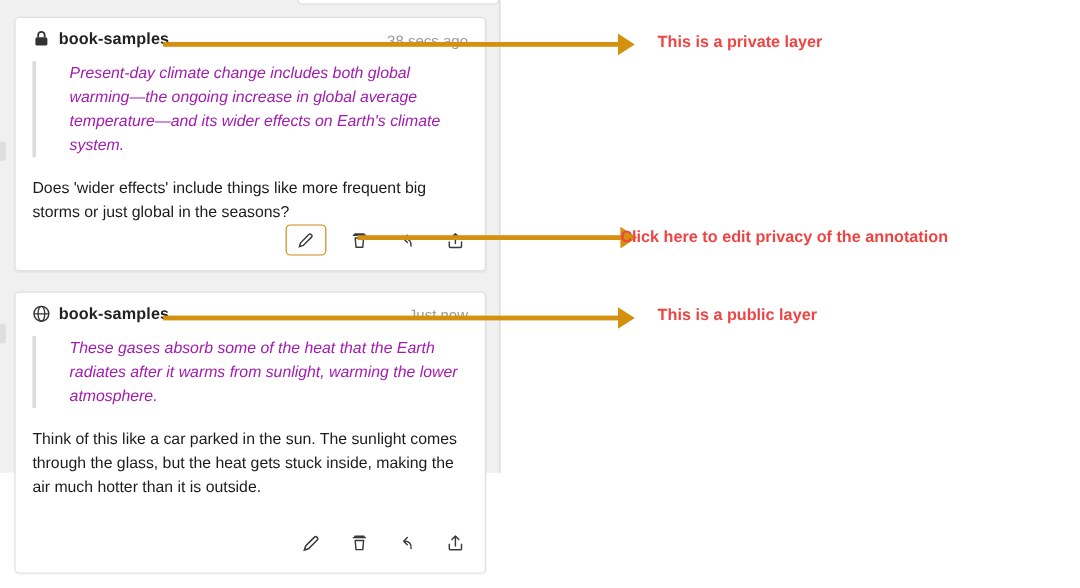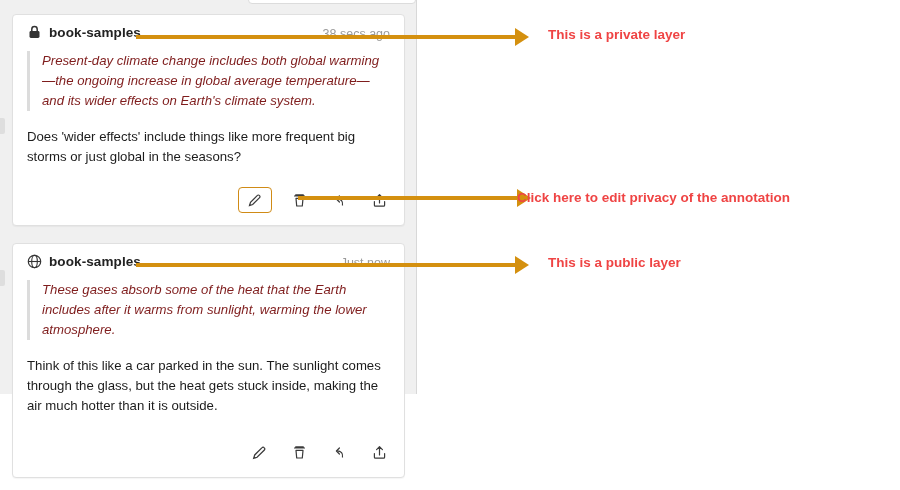--- a/index.html
+++ b/index.html
@@ -79,25 +79,25 @@
   .hdr-time {
     position: absolute;
     right: 14px;
     top: 12px;
     font-size: 12.5px;
     color: #9a9a9a;
   }
 
   .quote {
     margin: 14px 14px 0 14px;
-    padding-left: 12px;
+    padding-left: 28px;
     border-left: 3px solid #dcdcdc;
     font-size: 13.2px;
     line-height: 20px;
-    color: #7f1d1d;
+    color: #a21caf;
     font-style: italic;
   }
 
   .body-text {
     margin: 16px 14px 0 14px;
     font-size: 13.2px;
     line-height: 20px;
     color: #1c1c1c;
   }
 
@@ -216,21 +216,21 @@
       <span class="hdr-icon">
         <svg width="15" height="15" viewBox="0 0 15 15" fill="none">
           <circle cx="7.5" cy="7.5" r="6.2" stroke="#333" stroke-width="1.2" fill="none"></circle>
           <ellipse cx="7.5" cy="7.5" rx="2.8" ry="6.2" stroke="#333" stroke-width="1.1" fill="none"></ellipse>
           <path d="M1.4 7.5h12.2" stroke="#333" stroke-width="1.1"></path>
         </svg>
       </span>
       <span class="hdr-name">book-samples</span>
       <span class="hdr-time">Just now</span>
     </div>
-    <div class="quote">These gases absorb some of the heat that the Earth includes after it warms from sunlight, warming the lower atmosphere.</div>
+    <div class="quote">These gases absorb some of the heat that the Earth radiates after it warms from sunlight, warming the lower atmosphere.</div>
     <div class="body-text">Think of this like a car parked in the sun. The sunlight comes through the glass, but the heat gets stuck inside, making the air much hotter than it is outside.</div>
     <div class="actions">
       <span class="act-btn">
         <svg width="17" height="17" viewBox="0 0 16 16" fill="none">
           <path d="M2.5 13.5l1-3.2L10.4 3.4a1.3 1.3 0 0 1 1.9 0l.3.3a1.3 1.3 0 0 1 0 1.9L5.7 12.5l-3.2 1z" stroke="#3a3a3a" stroke-width="1.2" fill="none"></path>
         </svg>
       </span>
       <span class="act-btn">
         <svg width="17" height="17" viewBox="0 0 17 17" fill="none">
           <path d="M3 4h11M4.7 4V2.9h7.6V4M5 6.4h7l-.7 7.6H5.7L5 6.4z" stroke="#3a3a3a" stroke-width="1.2" fill="none" stroke-linejoin="round"></path>

